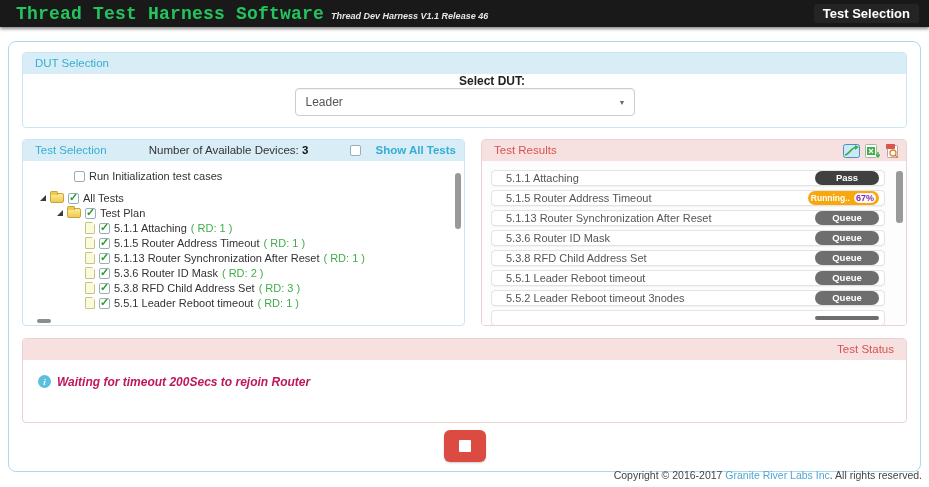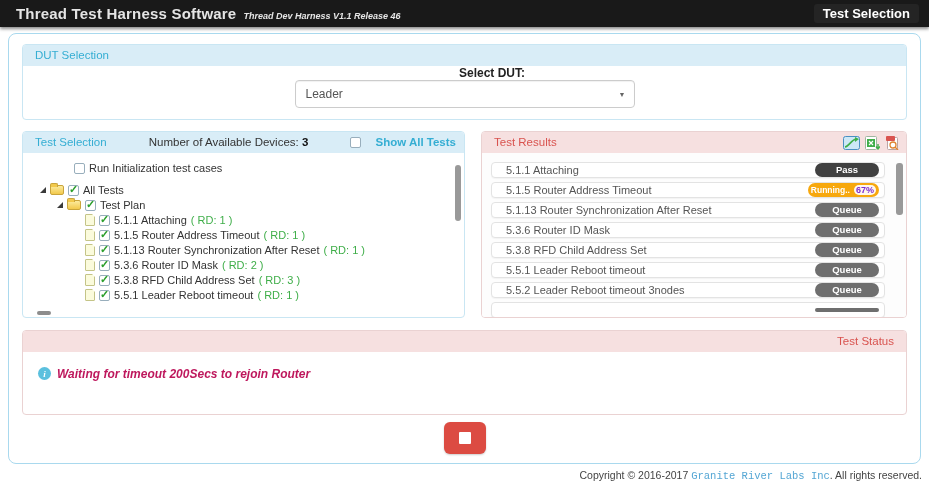--- a/index.html
+++ b/index.html
@@ -1,26 +1,26 @@
 <!DOCTYPE html>
 <html><head>
 <meta charset="utf-8">
 <style>
   * { box-sizing: border-box; margin: 0; padding: 0; }
   html,body { width: 929px; height: 487px; background:#fff; font-family:"Liberation Sans", sans-serif; overflow:hidden; }
 
   
   .topbar { height:27px; background:#191919; display:flex; align-items:center; justify-content:space-between; padding:0 10px 0 16px; box-shadow:0 2px 3px rgba(0,0,0,.45); position:relative; z-index:2; }
   .topbar-left { display:flex; align-items:baseline; gap:7px; }
-  .app-title { color:#e5e5e5; font-size:15px; font-weight:bold; letter-spacing:.2px; }
+  .app-title { color:#22c55e; font-size:18px; font-weight:bold; letter-spacing:.2px;font-family:Liberation Mono, monospace; }
   .app-subtitle { color:#e6e6e6; font-size:9px; font-style:italic; font-weight:bold; }
   .nav-right { color:#fff; font-size:13px; font-weight:bold; padding:2px 9px; background:#242424; border-radius:3px; }
 
   
-  .container { position:absolute; left:8px; top:33px; width:913px; height:431px; border:1px solid #a9d9ee; border-radius:8px; background:#fff; padding:10px 13px; }
+  .container { position:absolute; left:8px; top:41px; width:913px; height:431px; border:1px solid #a9d9ee; border-radius:8px; background:#fff; padding:10px 13px; }
 
   
   .panel { border:1px solid #c9e6f3; border-radius:4px; background:#fff; overflow:hidden; }
   .panel-header { height:21px; line-height:21px; padding:0 12px; font-size:11.5px; background:#d9edf7; color:#35aed3; }
   .panel.pink { border-color:#ead2d2; }
   .panel.pink .panel-header { background:#f6e0e0; color:#d9534f;text-align:right; }
 
   
   .dut-panel { margin-bottom:11px; }
   .dut-body { height:53px; display:flex; align-items:center;flex-direction:column; }
@@ -78,21 +78,21 @@
   .info-icon { width:13px; height:13px; min-width:13px; border-radius:50%; background:#5bc0de; color:#fff; font-size:9px; font-weight:bold; font-style:italic; display:inline-flex; align-items:center; justify-content:center; font-family:"Liberation Serif", serif; }
   .status-msg { font-size:12px; font-weight:bold; font-style:italic; color:#be185d; }
 
   
   .stop-row { text-align:center; }
   .stop-btn { display:inline-flex; align-items:center; justify-content:center; width:42px; height:32px; background:#dc4b42; border:none; border-radius:6px; cursor:pointer; box-shadow:0 1px 2px rgba(0,0,0,.2); }
   .stop-square { width:12px; height:12px; background:#fff; border-radius:1px; }
 
   
   .footer { position:absolute; top:469px; right:7px; font-size:10.5px; color:#444; }
-  .footer a { color:#54a6d4; text-decoration:none;font-family:Liberation Mono, monospace; }
+  .footer a { color:#54a6d4; text-decoration:none; }
 </style>
 </head>
 <body>
 
 <div class="topbar">
   <div class="topbar-left">
     <span class="app-title">Thread Test Harness Software</span>
     <span class="app-subtitle">Thread Dev Harness V1.1 Release 46</span>
   </div>
   <span class="nav-right">Test Selection</span>

